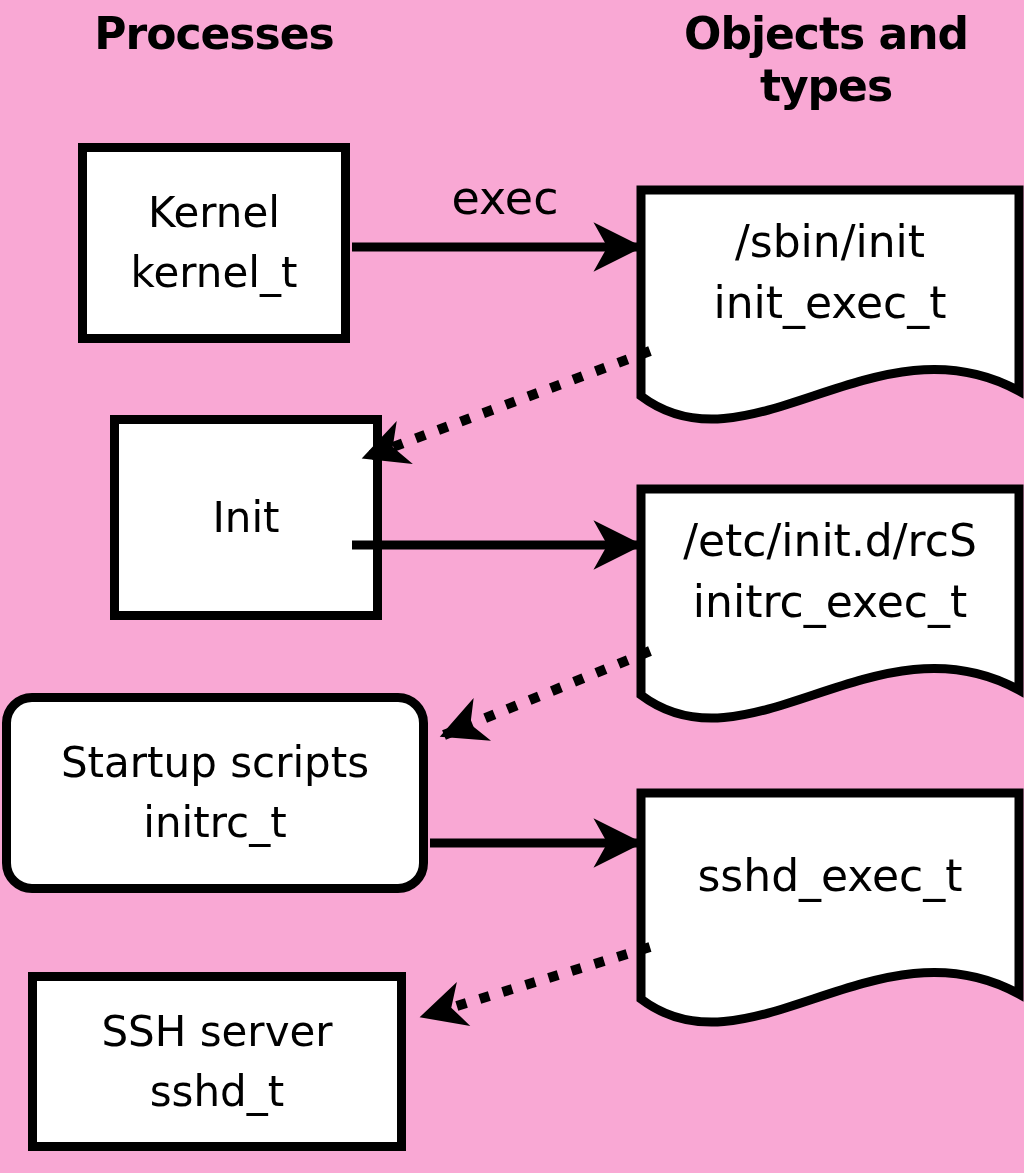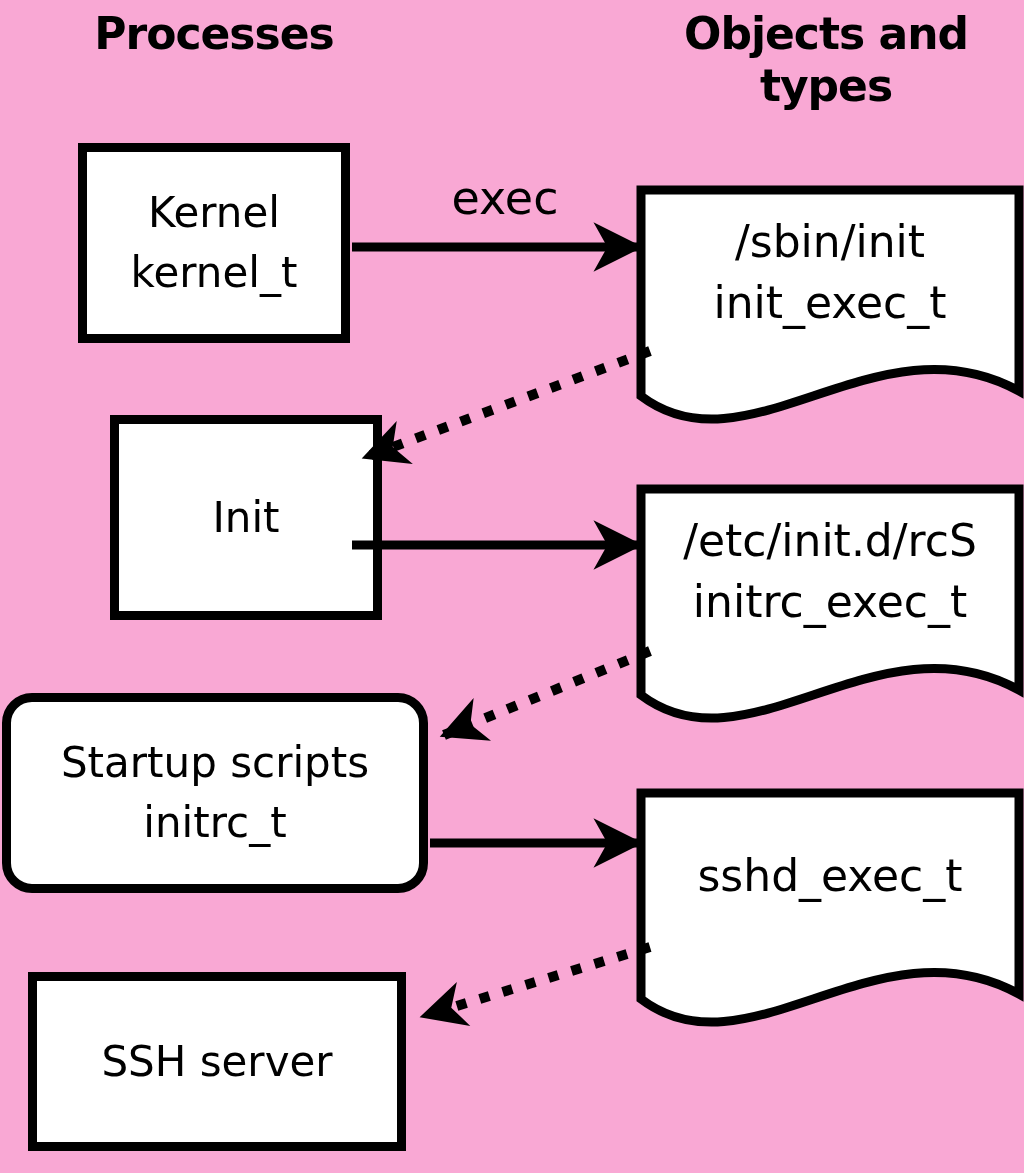--- a/index.html
+++ b/index.html
@@ -107,20 +107,21 @@
   </div>
   <div class="process-box" id="init-box">
     <span>Init</span>
   </div>
   <div class="process-box" id="startup-box">
     <span>Startup scripts</span>
     <span>initrc_t</span>
   </div>
   <div class="process-box" id="ssh-box">
     <span>SSH server</span>
+    <span>sshd_t</span>
   </div>
 
   <div class="doc-node" id="doc-init">
     <svg width="388" height="250" viewBox="0 0 388 250">
       <path d="M 5,5 L 383,5 L 383,206 C 242,128 112,292 5,211 Z" fill="#ffffff" stroke="#000000" stroke-width="9" stroke-linejoin="miter"></path>
     </svg>
     <div class="doc-text">
       <span>/sbin/init</span>
       <span>init_exec_t</span>
     </div>

